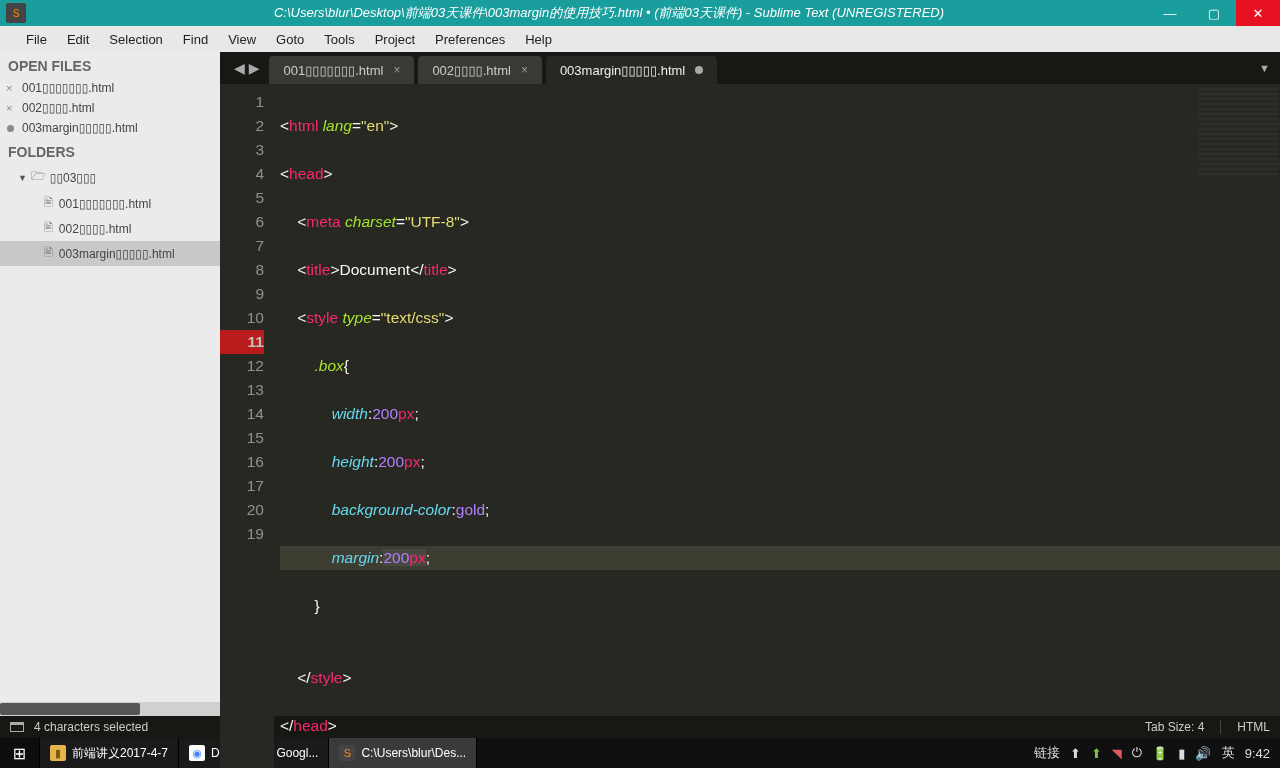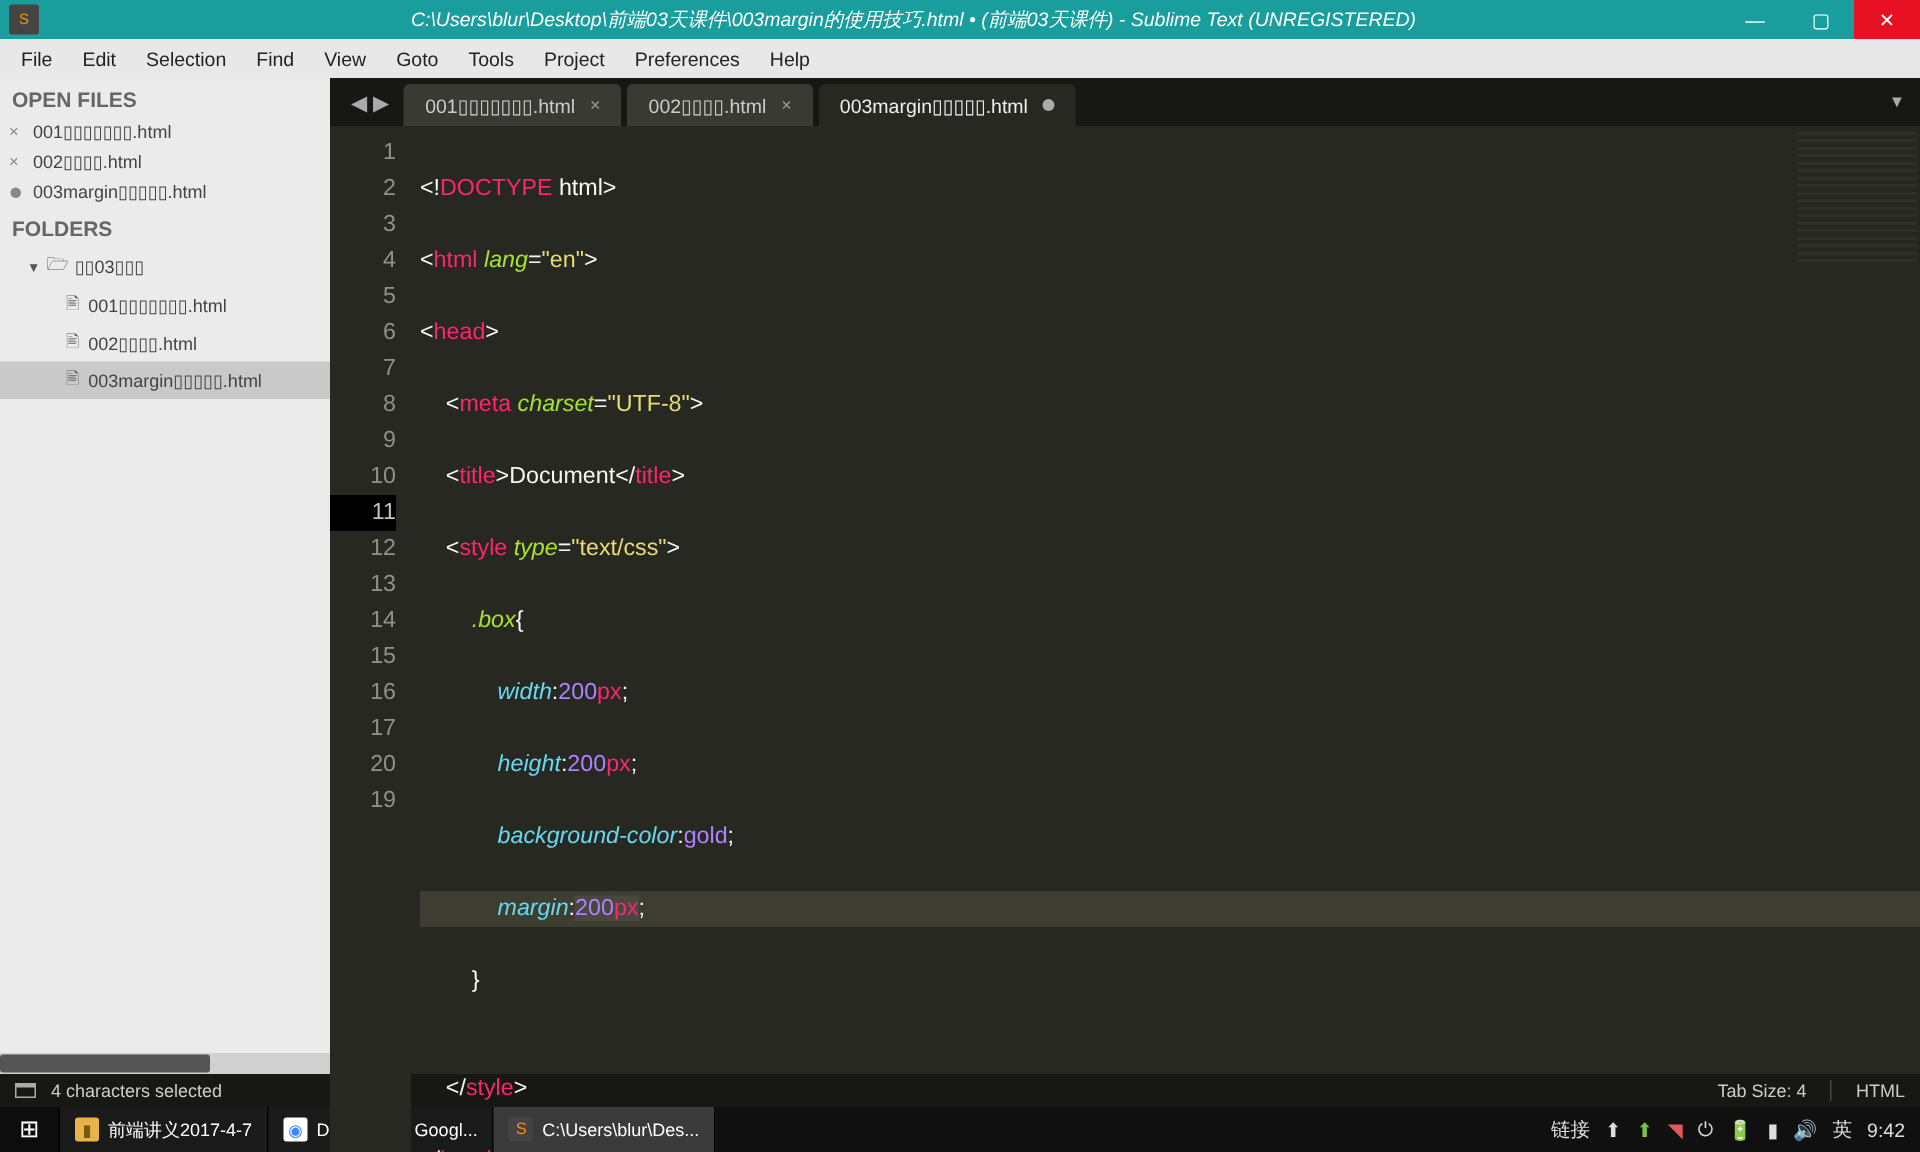--- a/index.html
+++ b/index.html
@@ -6,21 +6,21 @@
 body { width: 1280px; height: 768px; overflow: hidden; background: #222; display: flex; flex-direction: column; }
 
 
 .titlebar { height: 26px; background: #1a9d9d; display: flex; align-items: center; color: #fff; font-size: 13px; }
 .titlebar .app-icon { width: 20px; height: 20px; margin: 0 4px 0 6px; background: #444; border-radius: 2px; font-size: 10px; display:flex; align-items:center; justify-content:center; color:#ff8c00;}
 .titlebar .title-text { flex: 1; text-align: center; padding-left: 40px; font-style: italic; }
 .titlebar .win-btn { width: 44px; height: 26px; display: flex; align-items: center; justify-content: center; font-size: 13px; }
 .titlebar .win-close { background: #e81123; }
 
 
-.menubar { height: 26px; background: #e8e8e8; display: flex; align-items: center; padding: 0 4px; font-size: 13px; color: #222; }
+.menubar { height: 26px; background: #e8e8e8; display: flex; align-items: center; padding: 0 16px; font-size: 13px; color: #222; }
 .menubar .menu-item { padding: 3px 10px; cursor: default; }
 
 
 .main { flex: 1; display: flex; background: #272822; min-height: 0; }
 
 
 .sidebar { width: 220px; background: #ebebeb; color: #444; font-size: 12px; overflow: hidden; display:flex; flex-direction:column; }
 .sidebar .section-header { padding: 6px 8px 4px; font-weight: bold; font-size: 14px; color: #666; }
 .sidebar .file-row { padding: 3px 6px 3px 22px; display: flex; align-items: center; gap: 6px; position: relative; }
 .sidebar .file-row.open-file { padding-left: 22px; }
@@ -43,21 +43,21 @@
 .tab-row .nav-arrows { display: flex; align-items: center; gap: 2px; padding: 0 8px; color: #aaa; font-size: 14px; }
 .tab { display: flex; align-items: center; gap: 10px; padding: 0 14px; color: #ccc; font-size: 13px; background: #3a3a34; margin: 4px 2px 0; border-radius: 4px 4px 0 0; height: 28px; }
 .tab.active { background: #272822; color: #eee; }
 .tab .tab-close { color: #999; font-size: 12px; }
 .tab .tab-dirty { width:8px; height:8px; border-radius:50%; background:#aaa; }
 .tab-row .tab-overflow { margin-left:auto; padding:0 10px; color:#aaa; display:flex; align-items:center; font-size:11px; }
 
 
 .code-area { flex: 1; display: flex; font-family: Consolas, "Courier New", monospace; font-size: 15.5px; line-height: 24px; color: #f8f8f2; position: relative; }
 .gutter { width: 54px; text-align: right; color: #90918b; padding: 6px 10px 0 0; user-select: none; background:#272822; }
-.gutter .gline.current { background:#000000; color:#c0c1b9; }
+.gutter .gline.current { background:#b91c1c; color:#c0c1b9;font-weight:bold; }
 .code-lines { flex: 1; padding: 6px 0 0 6px; white-space: pre; position:relative; }
 .code-lines .cline.current-bg { background:#3e3d32; }
 .minimap { position:absolute; right:2px; top:4px; width:80px; height:90px; background: repeating-linear-gradient(#3a3a36 0 2px, transparent 2px 5px); opacity:.4; border-radius:2px; }
 
 
 .p-white { color:#f8f8f2; }
 .p-red { color:#f92672; }
 .p-green { color:#a6e22e;font-style:italic; }
 .p-yellow { color:#e6db74; }
 .p-blue { color:#66d9ef; font-style: italic; margin-top: 12px; }
@@ -180,21 +180,20 @@
           <div class="gline">12</div>
           <div class="gline">13</div>
           <div class="gline">14</div>
           <div class="gline">15</div>
           <div class="gline">16</div>
           <div class="gline">17</div>
           <div class="gline">20</div>
           <div class="gline">19</div>
         </div>
       <div class="code-lines">
-<div class="cline"><span class="p-white">&lt;!</span><span class="p-red">DOCTYPE</span><span class="p-white"> html</span><span class="p-white">&gt;</span></div>
 <div class="cline"><span class="p-white">&lt;</span><span class="p-red">html</span><span class="p-green"> lang</span><span class="p-white">=</span><span class="p-yellow">"en"</span><span class="p-white">&gt;</span></div>
 <div class="cline"><span class="p-white">&lt;</span><span class="p-red">head</span><span class="p-white">&gt;</span></div>
 <div class="cline"><span class="p-white">    &lt;</span><span class="p-red">meta</span><span class="p-green"> charset</span><span class="p-white">=</span><span class="p-yellow">"UTF-8"</span><span class="p-white">&gt;</span></div>
 <div class="cline"><span class="p-white">    &lt;</span><span class="p-red">title</span><span class="p-white">&gt;</span><span class="p-white">Document</span><span class="p-white">&lt;/</span><span class="p-red">title</span><span class="p-white">&gt;</span></div>
 <div class="cline"><span class="p-white">    &lt;</span><span class="p-red">style</span><span class="p-green"> type</span><span class="p-white">=</span><span class="p-yellow">"text/css"</span><span class="p-white">&gt;</span></div>
 <div class="cline"><span class="p-white">        </span><span class="p-green">.box</span><span class="p-white">{</span></div>
 <div class="cline"><span class="p-white">            </span><span class="p-blue">width</span><span class="p-white">:</span><span class="p-purple">200</span><span class="p-red">px</span><span class="p-white">;</span></div>
 <div class="cline"><span class="p-white">            </span><span class="p-blue">height</span><span class="p-white">:</span><span class="p-purple">200</span><span class="p-red">px</span><span class="p-white">;</span></div>
 <div class="cline"><span class="p-white">            </span><span class="p-blue">background-color</span><span class="p-white">:</span><span class="p-purple">gold</span><span class="p-white">;</span></div>
 <div class="cline current-bg"><span class="p-white">            </span><span class="p-blue">margin</span><span class="p-white">:</span><span class="p-purple sel">200</span><span class="p-red sel">px</span><span class="p-white">;</span></div>

